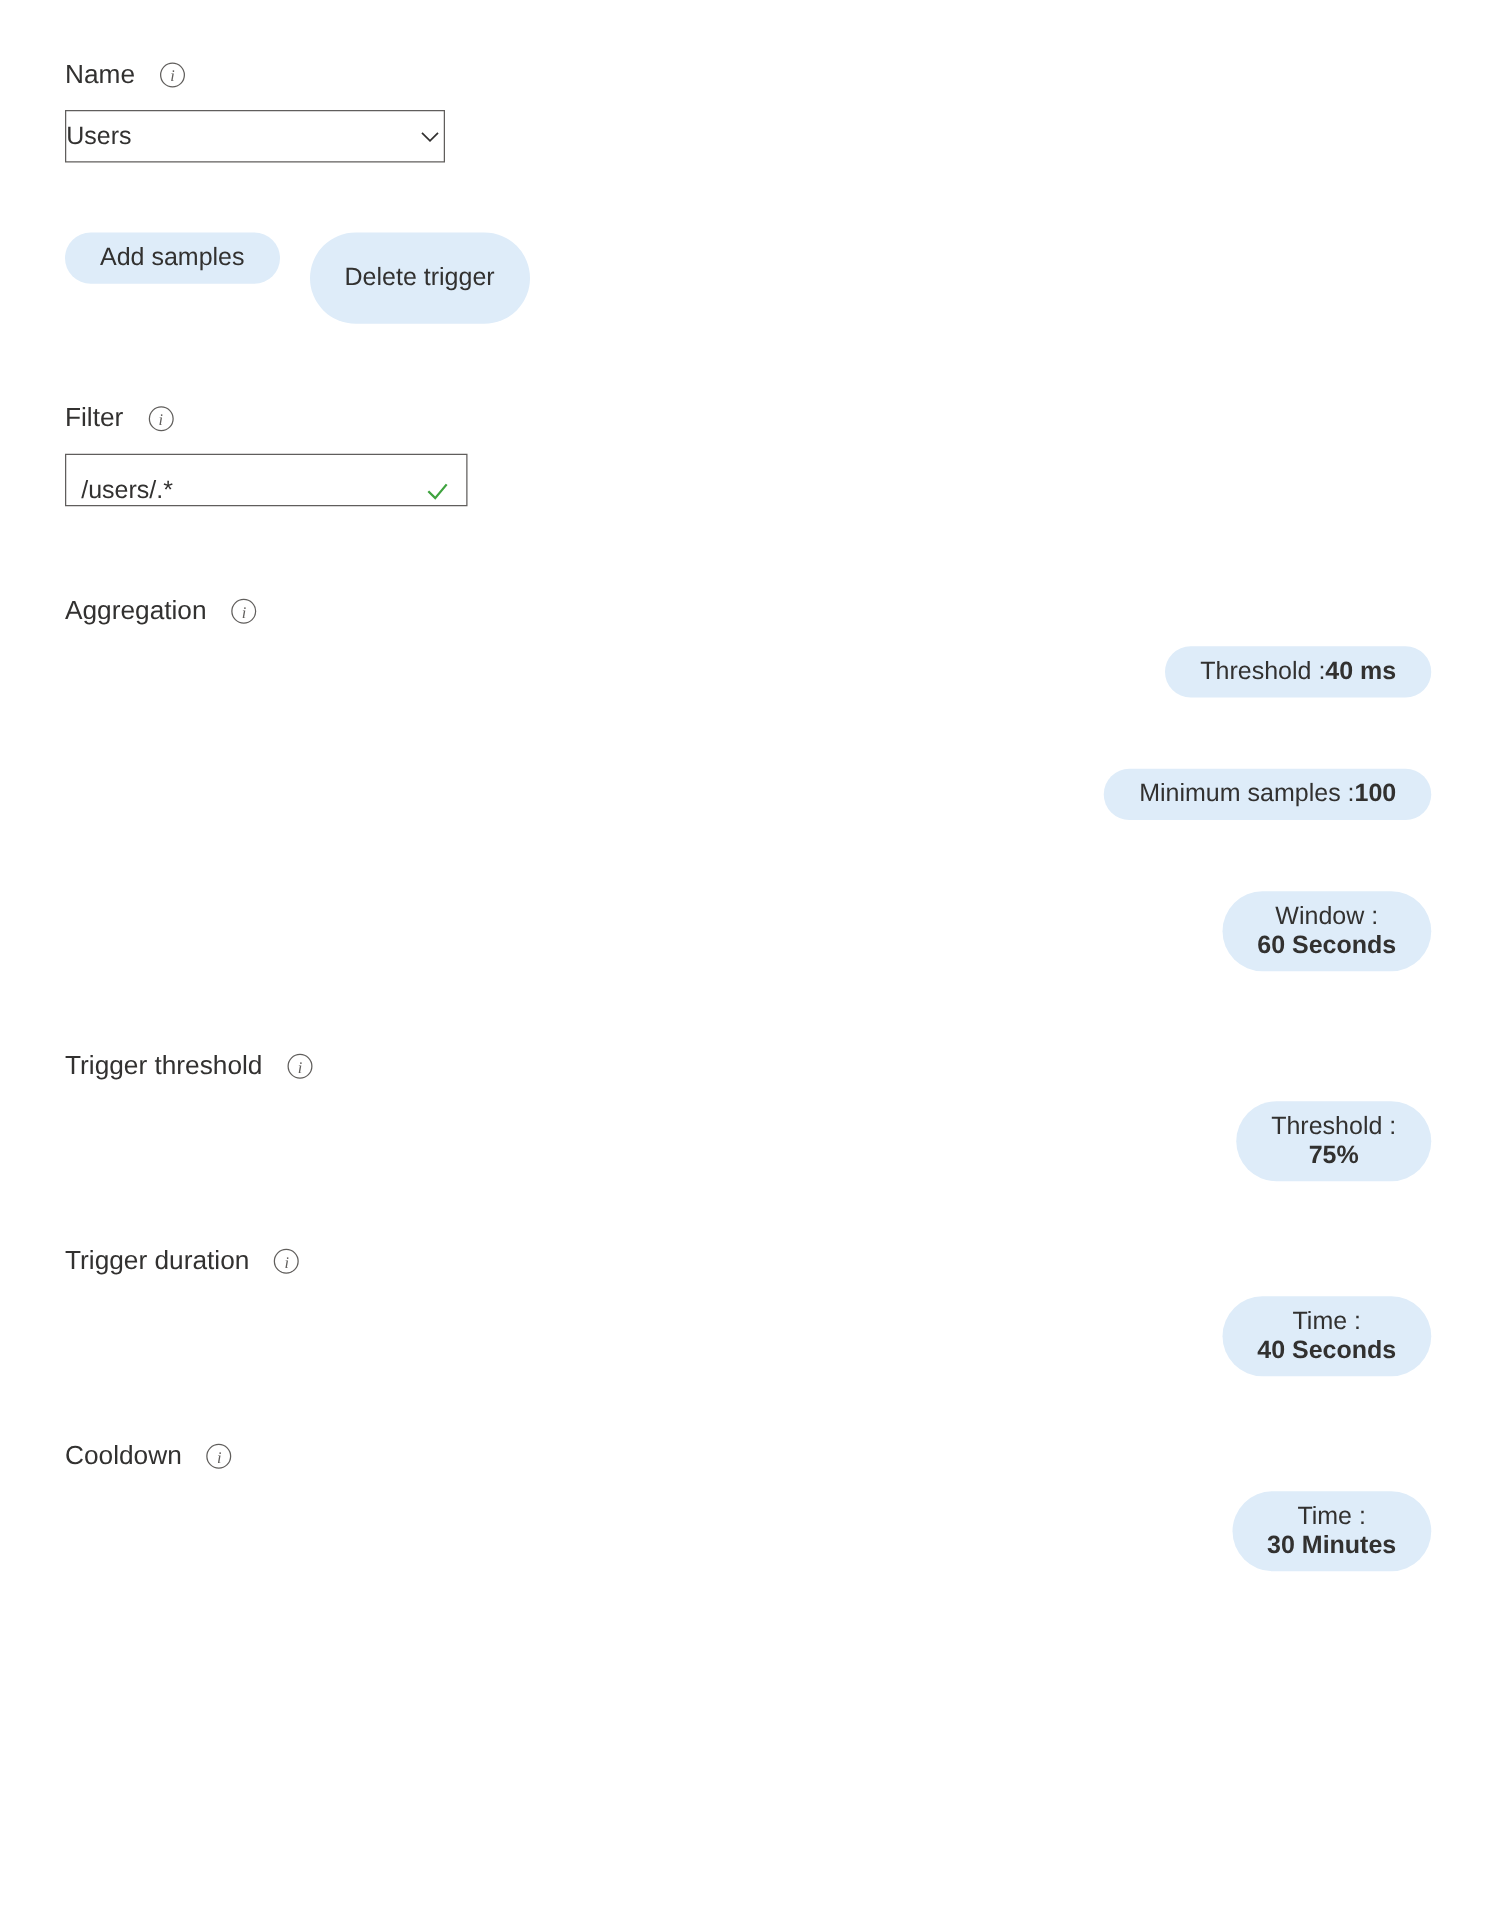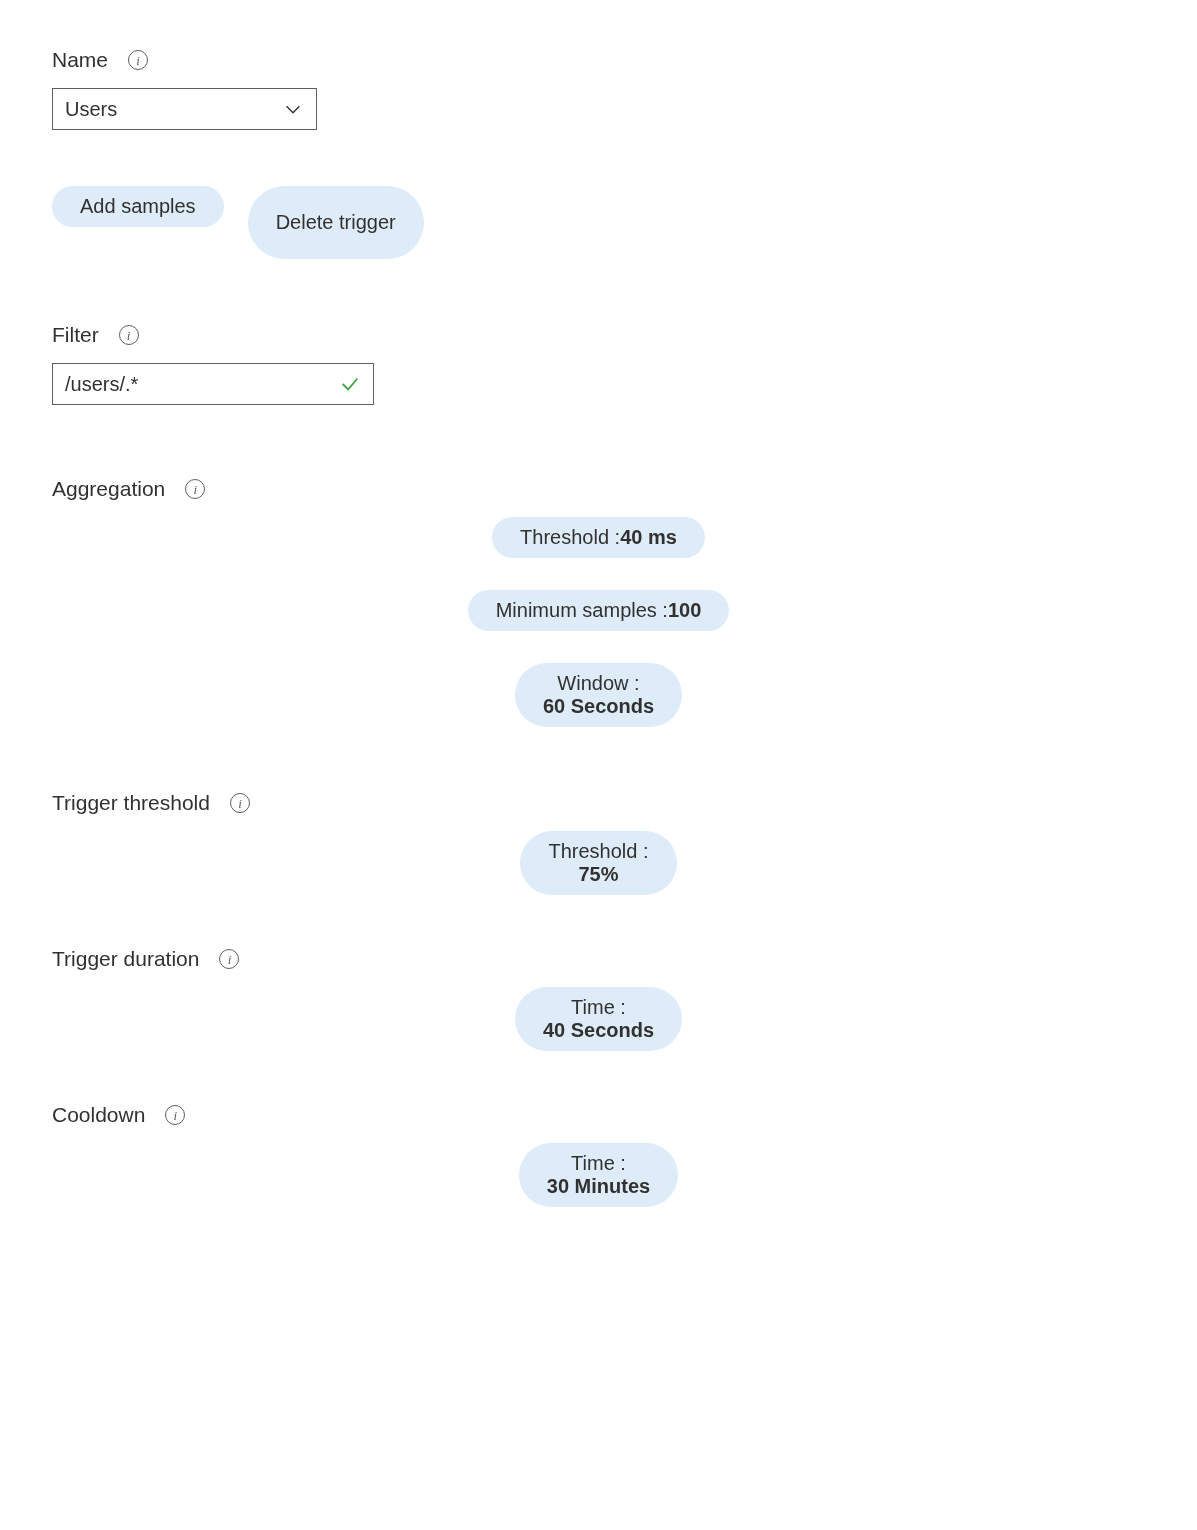--- a/index.html
+++ b/index.html
@@ -42,38 +42,38 @@
       font-size: 13px;
       color: #605e5c;
       line-height: 1;
       font-style: italic;
       font-family: Georgia, serif;
     }
     .select-box {
       display: flex;
       align-items: center;
       justify-content: space-between;
-      width: 265px;
+      width: 304px;
       height: 42px;
       border: 1px solid #605e5c;
-      padding: 0 12px;
+      padding: 0 0;
       background: #ffffff;
       cursor: pointer;
     }
     .select-value {
       font-size: 20px;
       color: #323130;
     }
     .chevron-down {
       width: 22px;
       height: 22px;
     }
     .input-box {
       display: flex;
-      align-items: center;
+      align-items: flex-end;
       justify-content: space-between;
       width: 322px;
       height: 42px;
       border: 1px solid #605e5c;
       padding: 0 12px;
       background: #ffffff;
     }
     .input-value {
       font-size: 20px;
       color: #323130;
@@ -106,21 +106,22 @@
     }
     .pill-kv .key {
       font-weight: 400;
     }
     .pill-kv .value {
       font-weight: 700;
     }
     .pill-stack {
       display: flex;
       flex-direction: column;
-      align-items: center;
+      align-items: flex-end;
+      gap: 25px;
     }
     .pill-stack .pill {
       margin-bottom: 32px;
     }
     .pill-stack .pill:last-child {
       margin-bottom: 0;
       flex-direction: column;
     }
     .buttons-section {
       margin-top: 56px;

